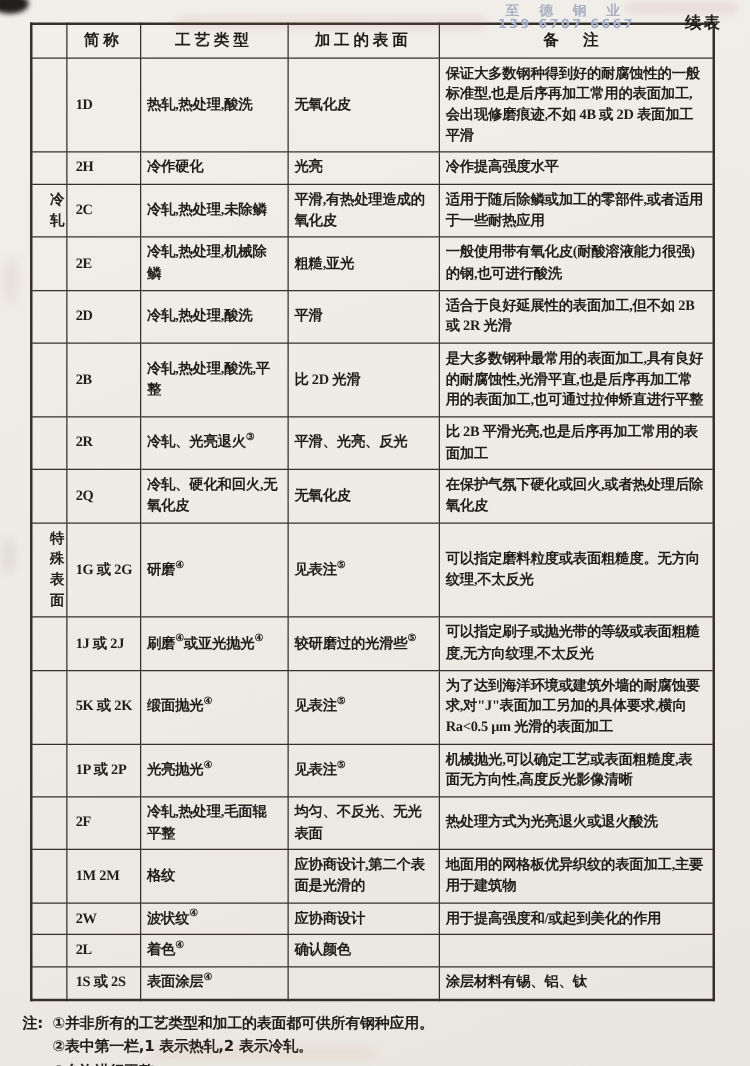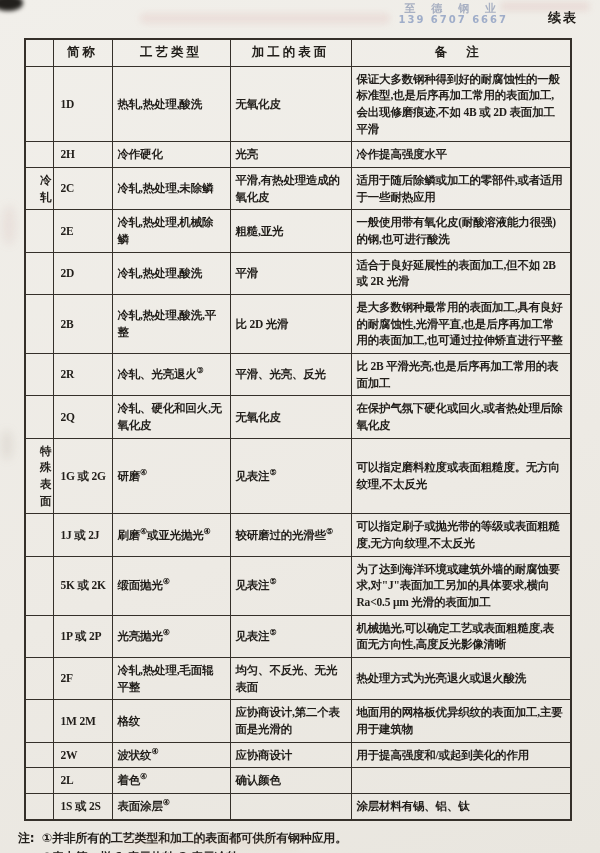--- a/index.html
+++ b/index.html
@@ -7,21 +7,21 @@
   body {
     position: relative;
     overflow: hidden;
     background: linear-gradient(160deg, #f1efea 0%, #edeae4 60%, #e9e6df 100%);
     font-family: "DejaVu Sans", sans-serif;
     color: #211e1a;
   }
   .page { position: absolute; inset: 0; }
 
   
-  .topbar { position: relative; height: 38px; }
+  .topbar { position: relative; height: 18px; }
   .watermark {
     position: absolute; top: 3px; right: 92px;
     text-align: center; line-height: 11px;
     color: #a8b0c2; font-weight: 700;
   }
   .watermark .wm1 { font-size: 11px; letter-spacing: 6px; }
   .watermark .wm2 { font-size: 10px; letter-spacing: 2px; color: #9fadc9; }
   .continued {
     position: absolute; top: 9px; right: 22px;
     font-size: 13px; font-weight: 700; letter-spacing: 2px;

